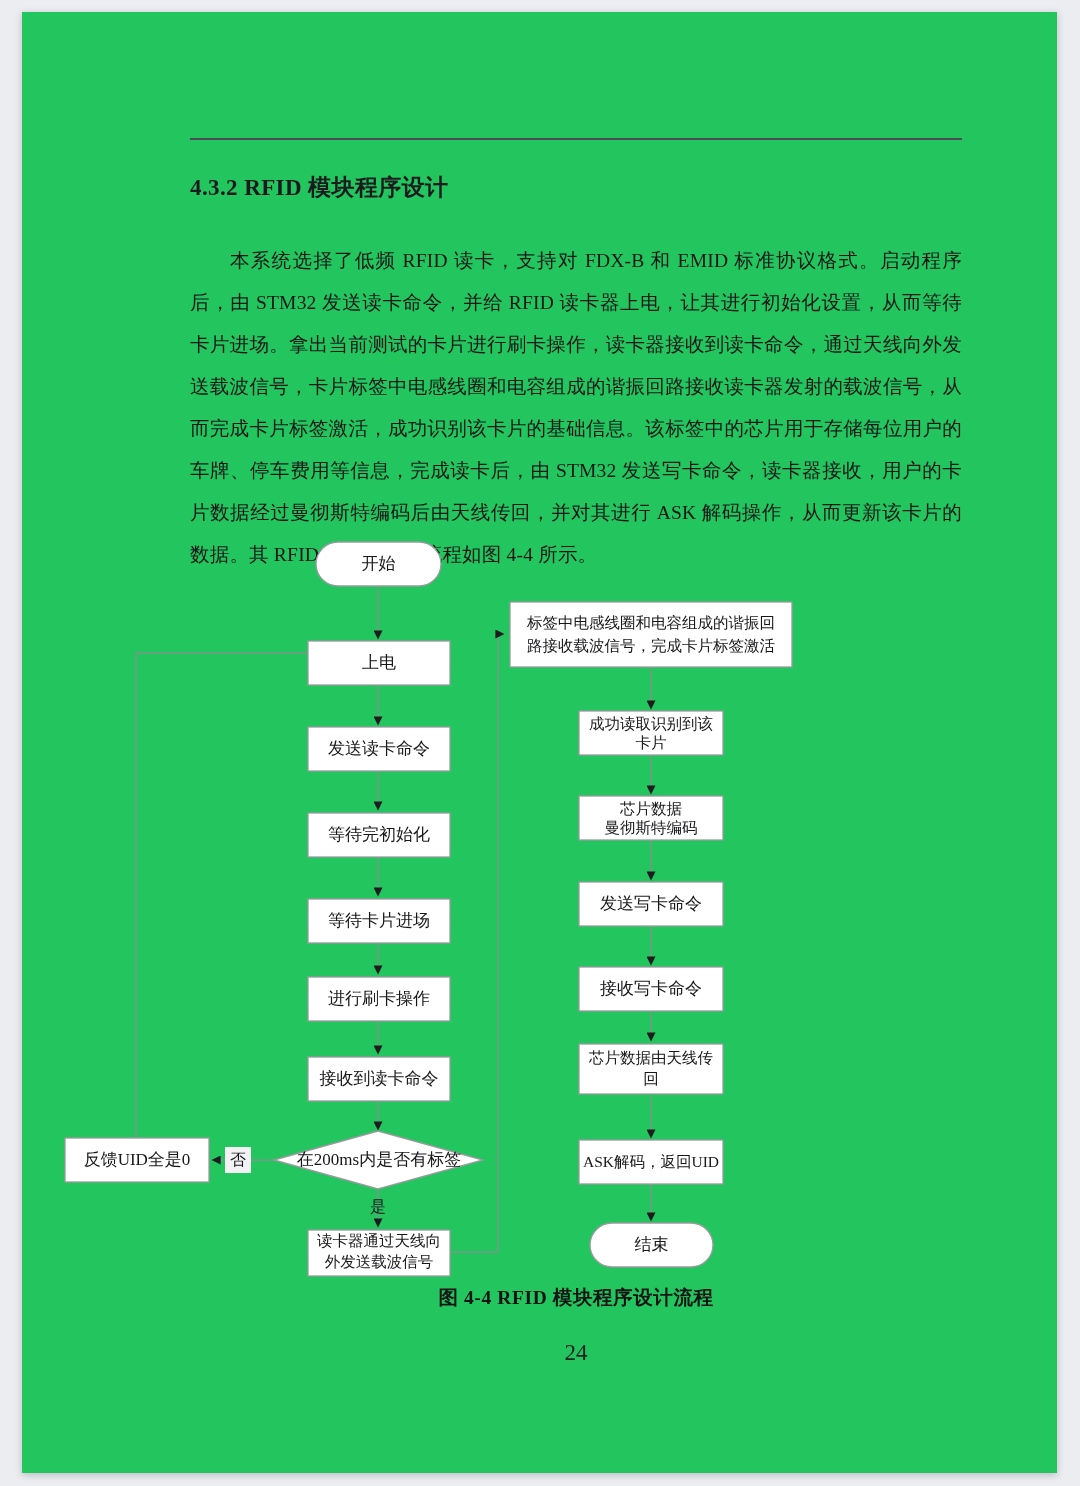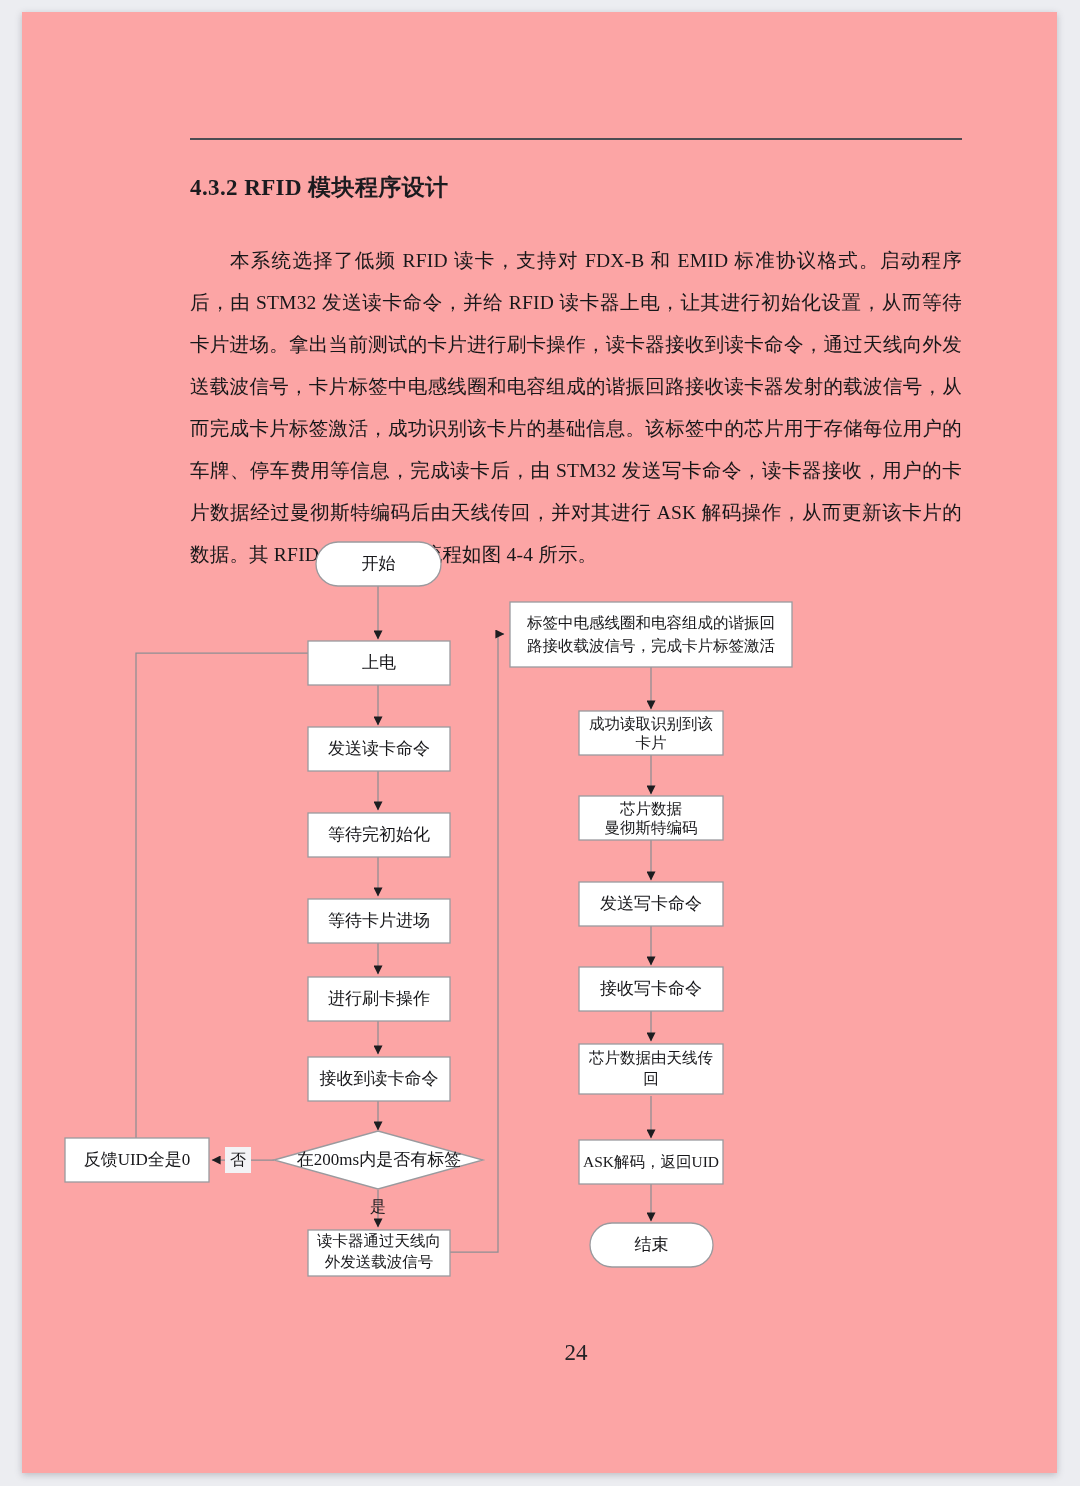--- a/index.html
+++ b/index.html
@@ -13,21 +13,21 @@
     background: #ecedf1;
     font-family: "Liberation Serif", "DejaVu Serif", serif;
     overflow: hidden;
   }
   .page {
     position: absolute;
     left: 22px;
     top: 12px;
     width: 1035px;
     height: 1461px;
-    background: #fca5a5;
+    background: #22c55e;
     box-shadow: 0 2px 7px rgba(60,62,75,0.28);
     overflow: hidden;
   }
 
   
   .header-rule {
     position: absolute;
     left: 168px;
     top: 126px;
     width: 772px;
@@ -290,16 +290,17 @@
       </g>
 
       <g>
         <rect class="node-term" x="568" y="1211" width="123" height="44" rx="22" ry="22"></rect>
         <text class="node-label" x="629.5" y="1234">结束</text>
       </g>
 
     </svg>
   </div>
 
+  <div class="figure-caption">图 4-4 RFID 模块程序设计流程</div>
 
   <div class="page-number">24</div>
 
 </div>
 
 </body></html>

